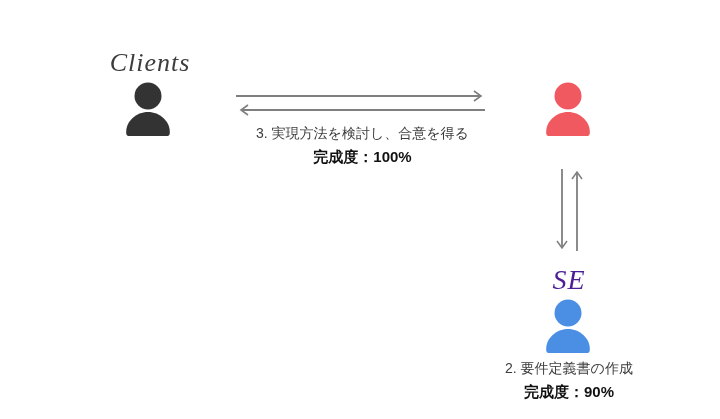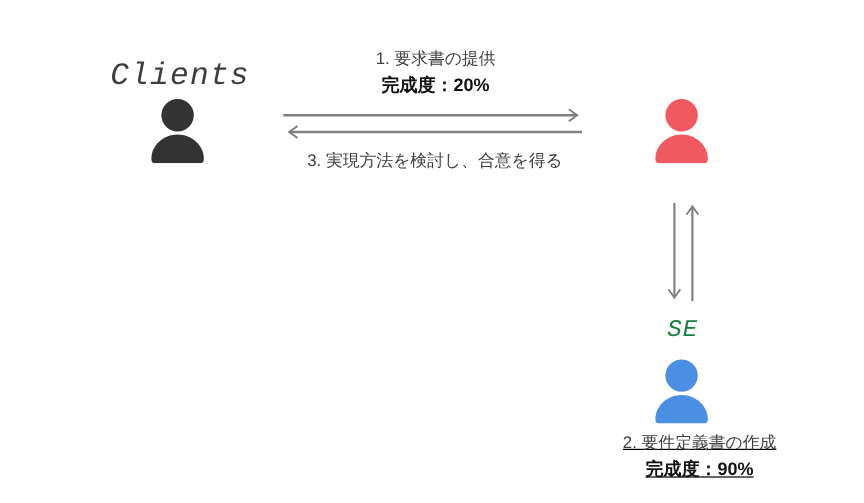--- a/index.html
+++ b/index.html
@@ -8,42 +8,42 @@
     background:#ffffff;
   }
   .canvas{
     position:relative;
     width:720px;height:419px;
     background:#ffffff;
     overflow:hidden;
   }
   .abs{position:absolute;}
   .actor-label{
-    font-family:Liberation Mono, monospace;
+    font-family:Liberation Serif, serif;
     font-style:italic;
     text-align:center;
     letter-spacing:1px;
   }
   .label-clients{left:90px;top:48px;width:120px;font-size:26px;color:#3d3d3d;}
   .label-pm{left:526px;top:46px;width:80px;font-size:25px;color:#f0595f;}
-  .label-se{left:529px;top:264px;width:80px;font-size:20px;color:#15803d;}
+  .label-se{left:529px;top:264px;width:80px;font-size:28px;color:#4c1d95;}
   .icon-box{width:52px;height:54px;}
   .icon-clients{left:122px;top:82px;}
   .icon-pm{left:542px;top:82px;}
   .icon-se{left:542px;top:299px;}
   .step-block{text-align:center;}
   .step-title{
     font-size:14px;color:#3d3d3d;line-height:1.2;
   }
   .step-completion{
     font-size:15px;font-weight:bold;color:#111111;line-height:1.2;margin-top:6px;
   }
   .step1-block{left:233px;top:40px;width:260px;}
   .step3-block{left:225px;top:125px;width:275px;}
-  .step2-block{left:473px;top:360px;width:220px;text-decoration:underline;}
+  .step2-block{left:459px;top:360px;width:220px;}
   .arrow-h{height:12px;width:248px;}
   .arrow-right{left:236px;top:90px;}
   .arrow-left{left:238px;top:104px;}
   .arrow-v{width:12px;height:82px;}
   .arrow-down{left:556px;top:169px;}
   .arrow-up{left:571px;top:169px;}
 </style>
 </head>
 <body>
 
@@ -59,37 +59,34 @@
     <circle cx="50" cy="27" r="26" fill="#f0595f"></circle>
     <path d="M50 58 C27 58 8 76 8 96 L8 98 a6 6 0 0 0 6 6 L86 104 a6 6 0 0 0 6 -6 L92 96 C92 76 73 58 50 58 Z" fill="#f0595f"></path>
   </svg>
 
   <div class="abs actor-label label-se">SE</div>
   <svg class="abs icon-box icon-se" viewBox="0 0 100 104">
     <circle cx="50" cy="27" r="26" fill="#4a8fe3"></circle>
     <path d="M50 58 C27 58 8 76 8 96 L8 98 a6 6 0 0 0 6 6 L86 104 a6 6 0 0 0 6 -6 L92 96 C92 76 73 58 50 58 Z" fill="#4a8fe3"></path>
   </svg>
 
-  <div class="abs step-block step1-block">
-    <div class="step-title">1. 要求書の提供</div>
-    <div class="step-completion">完成度：20%</div>
-  </div>
 
   <svg class="abs arrow-h arrow-right" viewBox="0 0 248 12">
     <line x1="0" y1="6" x2="244" y2="6" stroke="#7f7f7f" stroke-width="2"></line>
     <polyline points="238,1 245,6 238,11" fill="none" stroke="#7f7f7f" stroke-width="1.6"></polyline>
   </svg>
 
   <svg class="abs arrow-h arrow-left" viewBox="0 0 248 12">
     <line x1="4" y1="6" x2="247" y2="6" stroke="#7f7f7f" stroke-width="2"></line>
     <polyline points="10,1 3,6 10,11" fill="none" stroke="#7f7f7f" stroke-width="1.6"></polyline>
   </svg>
 
   <div class="abs step-block step3-block">
     <div class="step-title">3. 実現方法を検討し、合意を得る</div>
+    <div class="step-completion">完成度：100%</div>
   </div>
 
   <svg class="abs arrow-v arrow-down" viewBox="0 0 12 82">
     <line x1="6" y1="0" x2="6" y2="78" stroke="#7f7f7f" stroke-width="1.8"></line>
     <polyline points="1,72 6,79 11,72" fill="none" stroke="#7f7f7f" stroke-width="1.5"></polyline>
   </svg>
 
   <svg class="abs arrow-v arrow-up" viewBox="0 0 12 82">
     <line x1="6" y1="4" x2="6" y2="82" stroke="#7f7f7f" stroke-width="1.8"></line>
     <polyline points="1,10 6,3 11,10" fill="none" stroke="#7f7f7f" stroke-width="1.5"></polyline>

